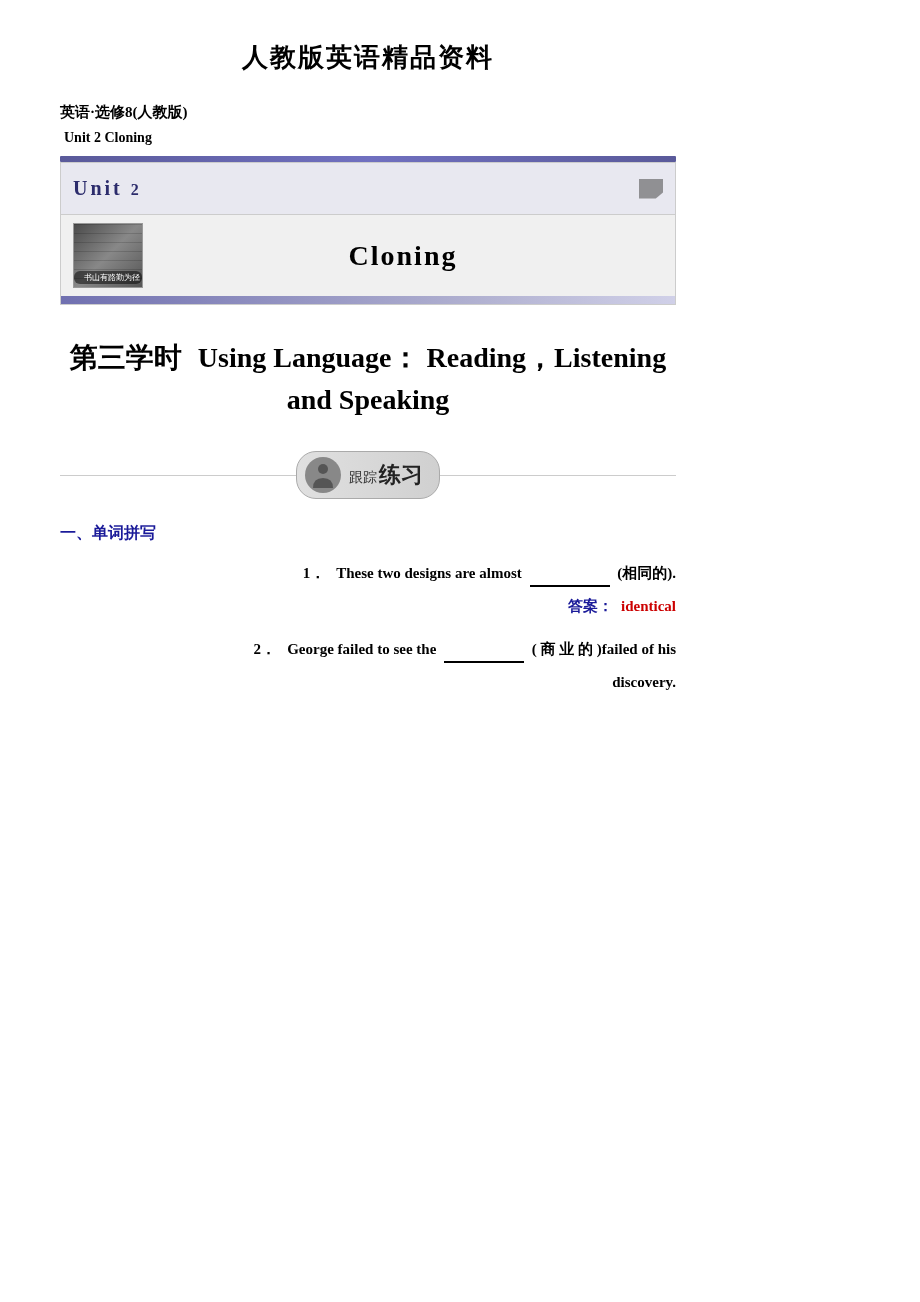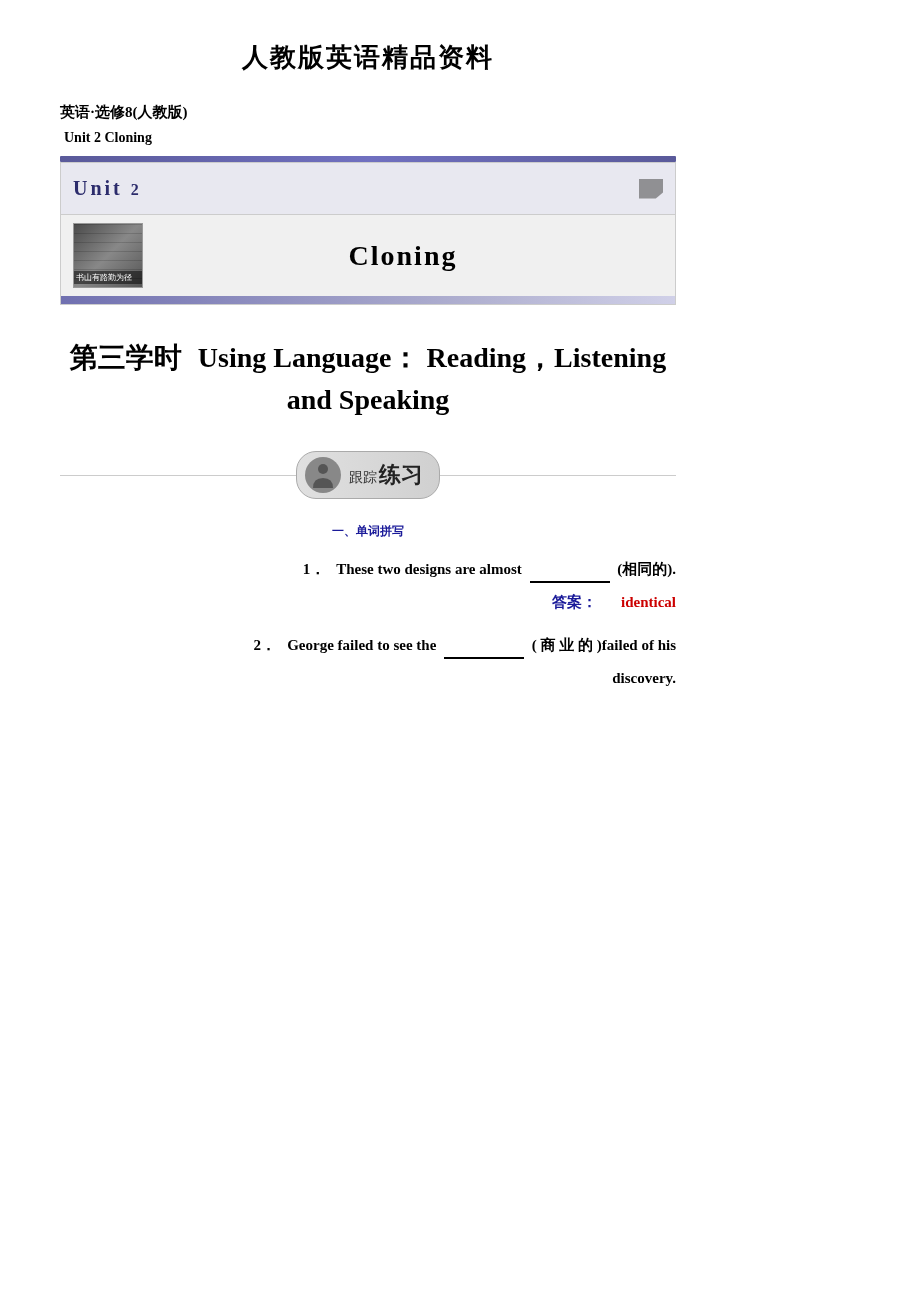--- a/index.html
+++ b/index.html
@@ -123,26 +123,27 @@
         transparent 8px,
         rgba(0,0,0,0.15) 8px,
         rgba(0,0,0,0.15) 9px
       );
     }
 
     .book-label {
       position: absolute;
       bottom: 3px;
       left: 0; right: 0;
-      text-align: left;
+      text-align: right;
       font-size: 8px;
       color: #ffffff;
       background: rgba(0,0,0,0.5);
       padding: 1px 2px;
       z-index: 1;
+      border-radius: 6px;
     }
 
     .banner-title-area {
       flex: 1;
       display: flex;
       align-items: center;
       justify-content: center;
     }
 
     .banner-cloning-title {
@@ -236,25 +237,24 @@
     }
 
     .exercise-main {
       font-size: 22px;
       font-weight: bold;
       color: #222222;
       font-family: "KaiTi", "楷体", serif;
     }
 
     .section-heading {
-      font-size: 12px;
+      font-size: 16px;
       font-weight: bold;
       color: #1a1a99;
       margin-bottom: 16px;
-      text-align: center;
     }
 
     .question-block {
       margin-bottom: 20px;
       text-align: right;
     }
 
     .question-text {
       font-size: 15px;
       font-weight: bold;
@@ -280,21 +280,21 @@
       font-weight: bold;
       color: #1a1a99;
       display: inline;
     }
 
     .answer-value {
       font-size: 15px;
       font-weight: bold;
       color: #cc0000;
       display: inline;
-      margin-left: 20px;
+      margin-left: 4px;
     }
 
     .section-content {
       margin-bottom: 8px;
     }
   </style>
 </head>
 <body>
 
 <div class="page-wrapper">

